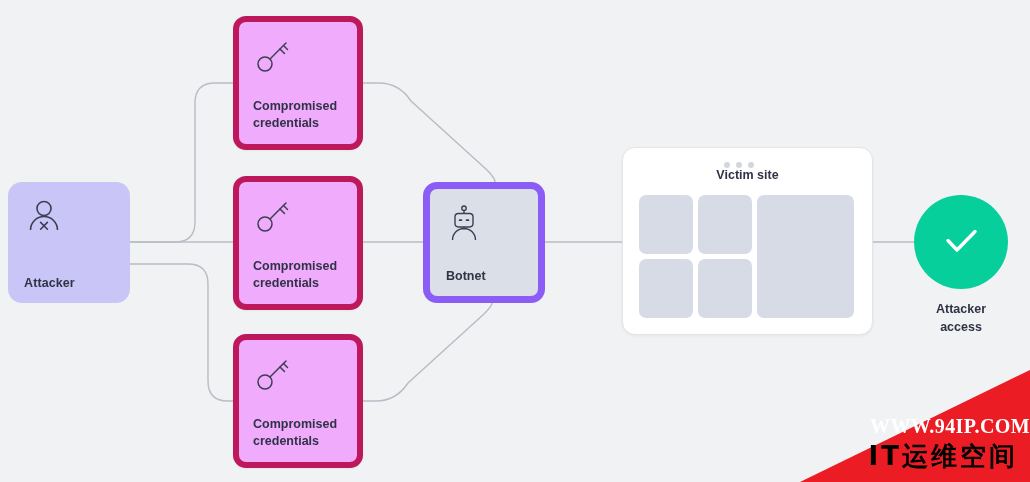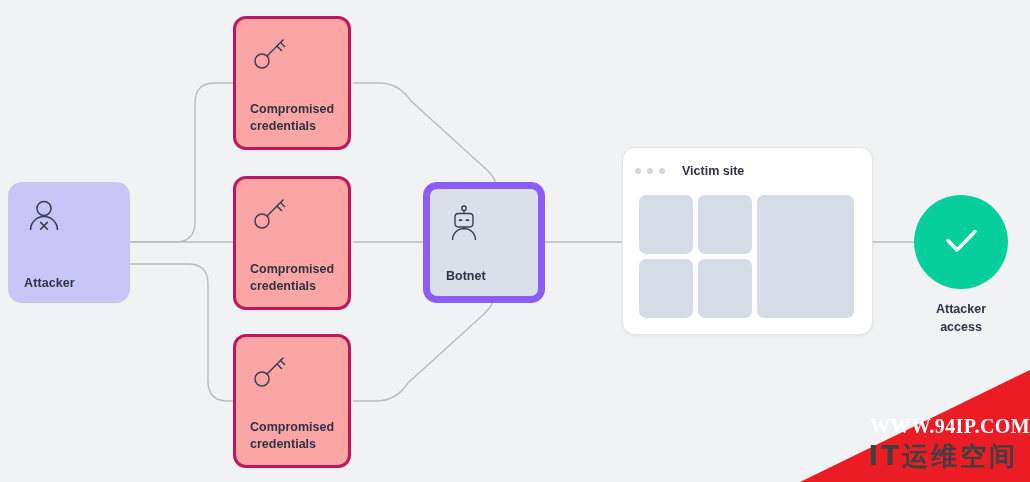--- a/index.html
+++ b/index.html
@@ -52,24 +52,24 @@
     left: 16px;
     bottom: 13px;
     font-size: 12.5px;
     font-weight: bold;
     color: #2f3345;
     letter-spacing: .1px;
   }
 
   
   .cred {
-    width: 118px;
+    width: 130px;
     height: 134px;
-    background: #fca5a5;
-    border: 3px solid #be185d;
+    background: #f0abfc;
+    border: 6px solid #be185d;
     border-radius: 13px;
     box-shadow: 0 1px 2px rgba(16,24,40,.05);
   }
   .cred .icon-slot {
     position: absolute;
     left: 14px;
     top: 14px;
   }
   .cred .label {
     position: absolute;
@@ -121,20 +121,21 @@
     box-shadow: 0 1px 3px rgba(16,24,40,.06);
   }
   .victim .titlebar {
     position: absolute;
     left: 12px;
     top: 14px;
     right: 12px;
     height: 18px;
     display: flex;
     align-items: center;
+    flex-direction: column;
   }
   .dots {
     display: flex;
     gap: 6px;
     margin-right: 17px;
   }
   .dots i {
     display: block;
     width: 6px;
     height: 6px;
@@ -215,21 +216,21 @@
     font-family: "Liberation Serif", serif;
     font-weight: bold;
     font-size: 20px;
     letter-spacing: .4px;
     white-space: nowrap;
   }
   .watermark .wm-cn {
     position: absolute;
     right: 12px;
     bottom: 8px;
-    color: #404040;
+    color: #000000;
     font-family: "DejaVu Sans", sans-serif;
     font-weight: bold;
     font-size: 26px;
     letter-spacing: 3px;
     white-space: nowrap;
   }
 </style>
 </head>
 <body>
 

